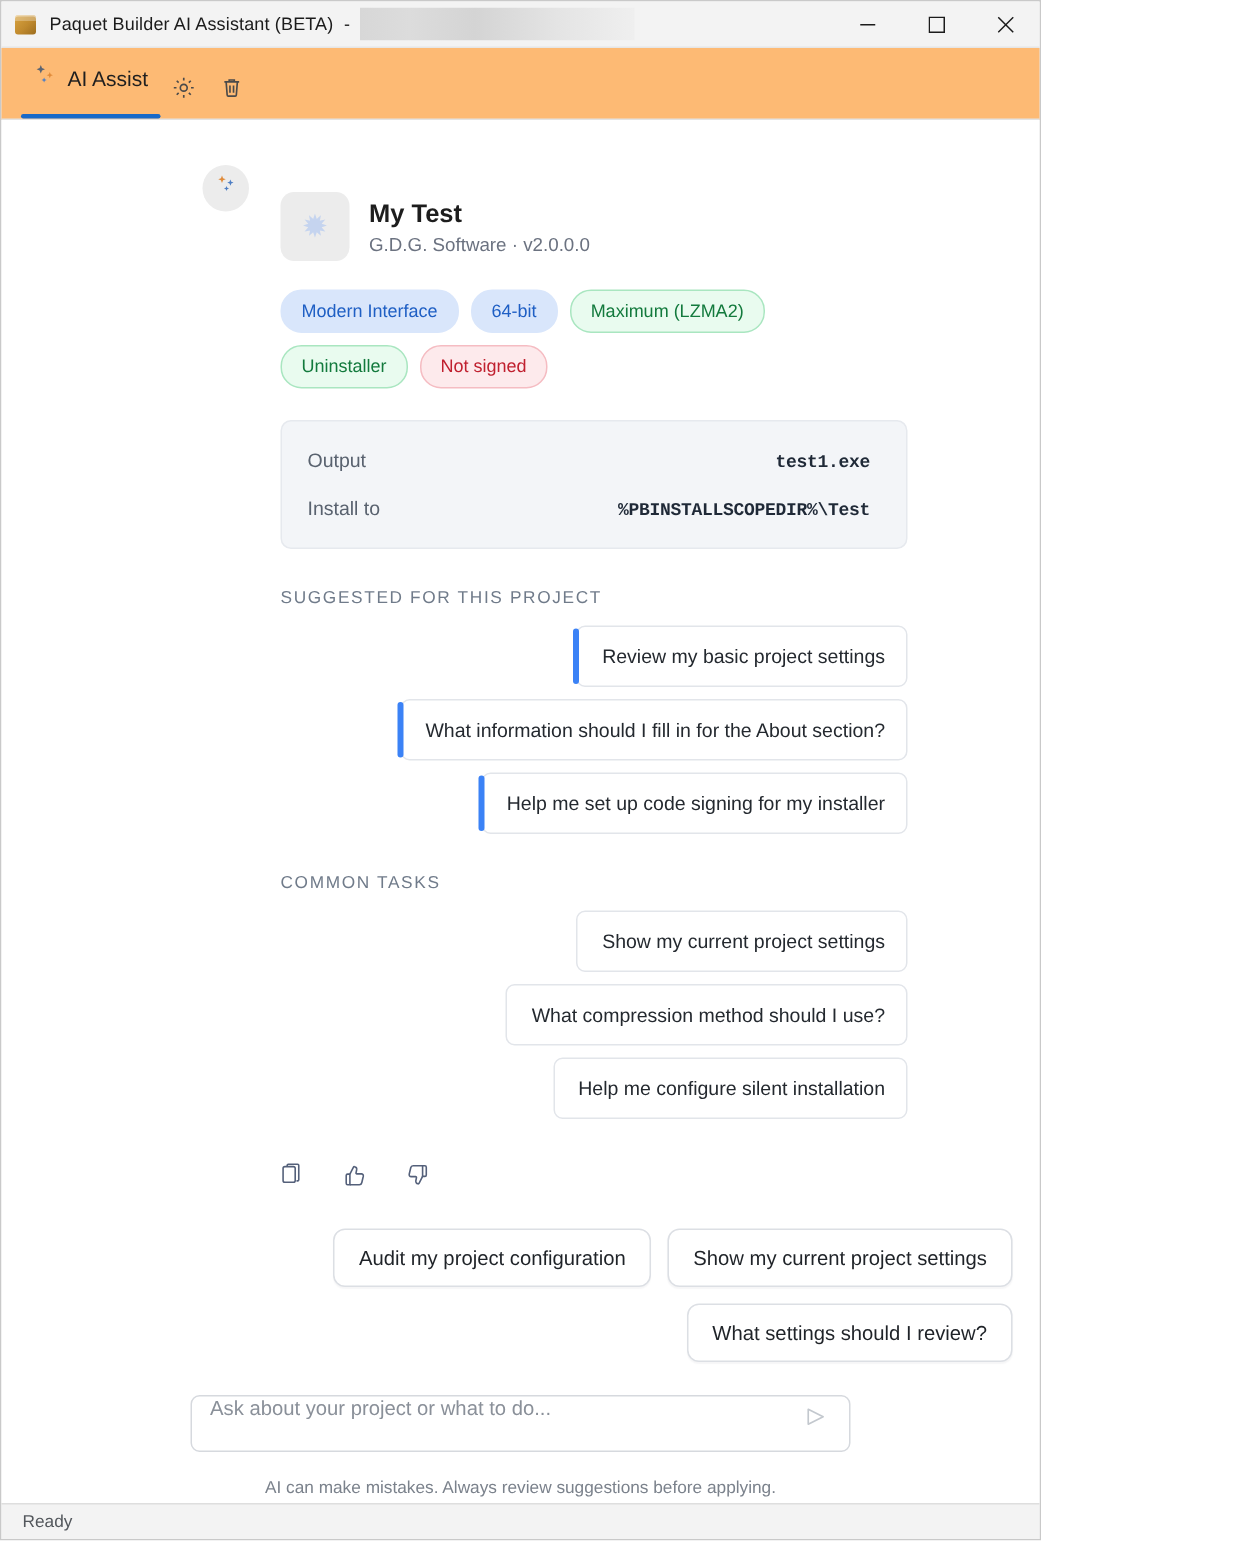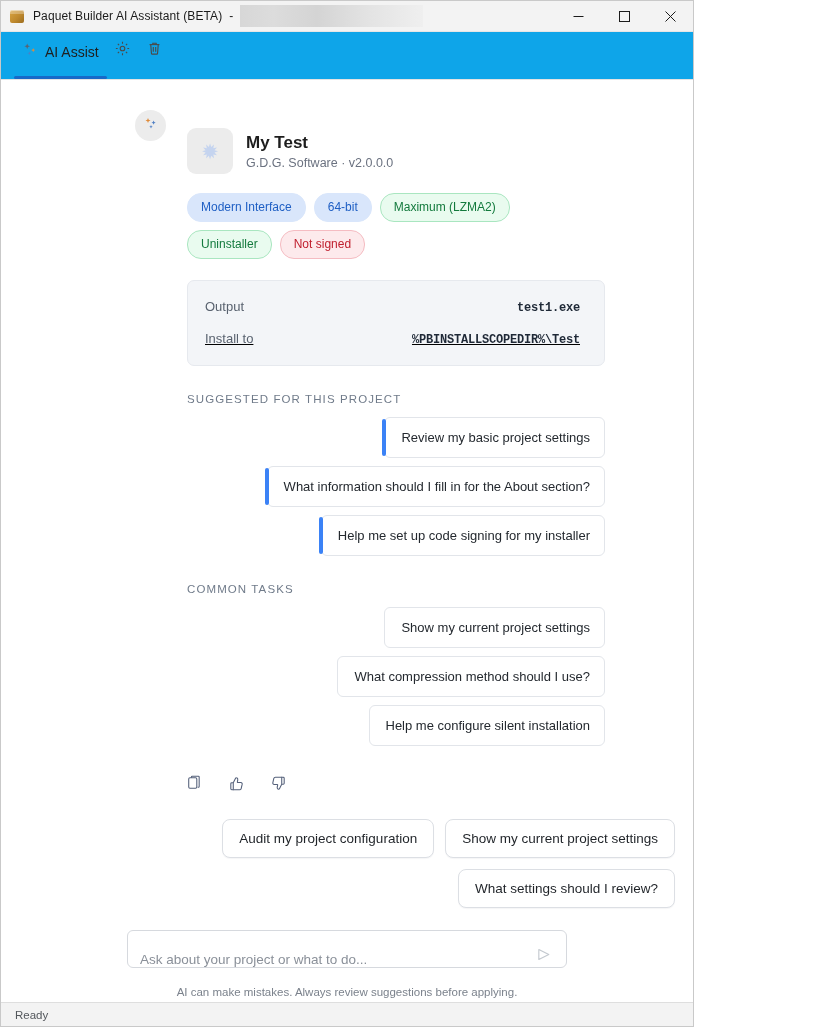--- a/index.html
+++ b/index.html
@@ -87,24 +87,24 @@
     align-items: center;
     justify-content: center;
     color: #1b1b1b;
   }
   .winbtn svg { display: block; }
 
   
   .toolbar {
     height: 48px;
     min-height: 48px;
-    background: #0ea5e9;
+    background: #fdba74;
     border-bottom: 1px solid #e3e3e3;
     display: flex;
-    align-items: flex-start;
+    align-items: flex-end;
     padding-left: 13px;
     gap: 0;
   }
   .tab {
     display: flex;
     align-items: center;
     gap: 7px;
     padding: 0 8px 8px 8px;
     height: 100%;
     position: relative;
@@ -220,21 +220,21 @@
     border: 1px solid #e6e9ee;
     border-radius: 7px;
     padding: 14px 24px 14px 17px;
   }
   .info-row {
     display: flex;
     justify-content: space-between;
     align-items: baseline;
     padding: 4px 0;
   }
-  .info-row + .info-row { margin-top: 8px; text-decoration: underline; }
+  .info-row + .info-row { margin-top: 8px; }
   .info-key {
     font-size: 13px;
     color: #5a6personally;
   }
   .info-key { font-size: 13px; color: #59626f; }
   .info-val {
     font-size: 12px;
     color: #1f2937;
     font-family: "Liberation Mono", "DejaVu Sans Mono", monospace;
     font-weight: bold;
@@ -317,21 +317,21 @@
   .composer-wrap {
     padding: 0 126px 0 126px;
     margin-top: 22px;
   }
   .composer {
     height: 38px;
     border: 1px solid #d6d9de;
     border-radius: 6px;
     background: #ffffff;
     display: flex;
-    align-items: flex-end;
+    align-items: flex-start;
     padding: 0 10px 0 12px;
   }
   .composer input {
     flex: 1;
     border: none;
     outline: none;
     font-size: 13.5px;
     color: #1f2328;
     background: transparent;
     font-family: "Liberation Sans", sans-serif;

